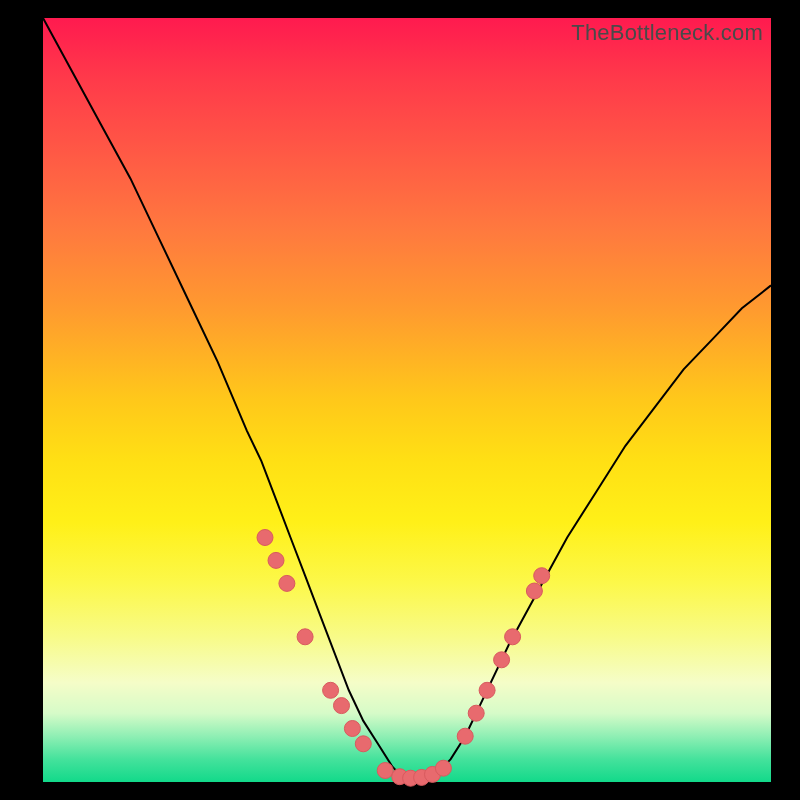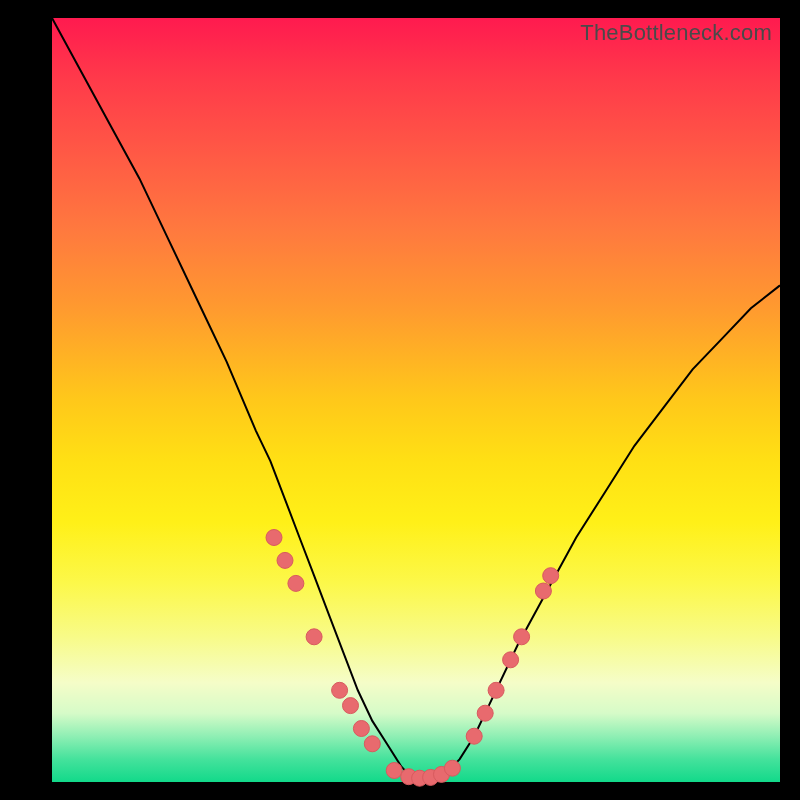--- a/index.html
+++ b/index.html
@@ -14,21 +14,21 @@
   .frame {
     position: absolute;
     left: 0;
     top: 0;
     width: 800px;
     height: 800px;
     background: #000;
   }
   .plot {
     position: absolute;
-    left: 52px;
+    left: 43px;
     top: 18px;
     width: 728px;
     height: 764px;
     background: linear-gradient(to bottom,
       #ff1a4f 0%,
       #ff3a4a 8%,
       #ff5a45 18%,
       #ff7a3e 28%,
       #ff9a2f 38%,
       #ffc81a 50%,

